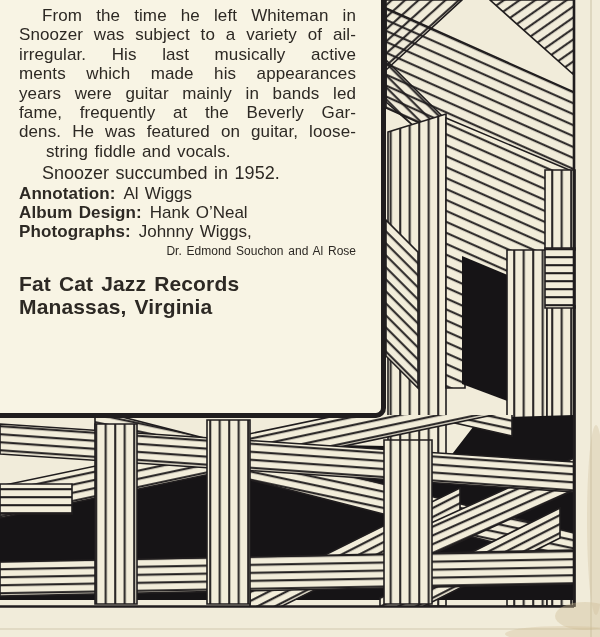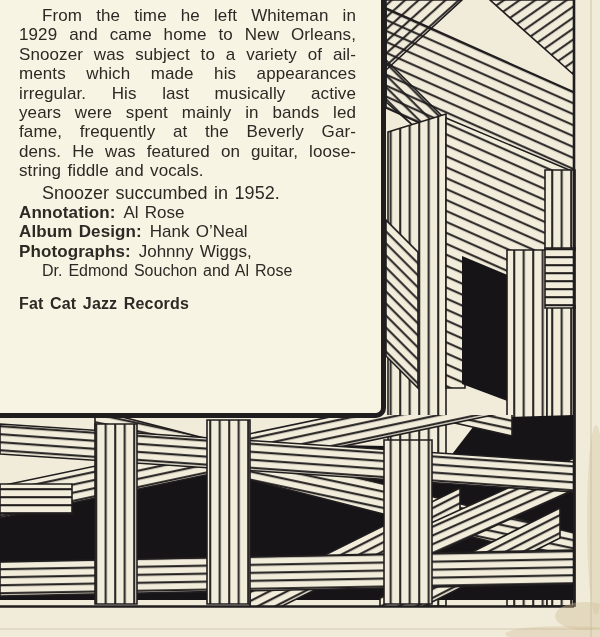--- a/index.html
+++ b/index.html
@@ -15,27 +15,27 @@
     box-sizing:border-box;background:#f8f4e4;
     border-right:5px solid #201d1e;border-bottom:5px solid #201d1e;
     border-bottom-right-radius:10px;
     padding:6px 25px 12px 19px;
   }
   .bio-line{
     font-size:17px;line-height:19.4px;letter-spacing:.1px;word-spacing:1.5px;
     text-align:justify;text-align-last:justify;white-space:nowrap;
   }
   .bio-line.first{text-indent:23px;}
-  .bio-line.last{text-align-last:left;white-space:normal;}
+  .bio-line.last{text-align-last:left;white-space:normal;margin-left:27px;}
   .epitaph{font-size:18px;line-height:19.4px;margin-top:3px;text-indent:23px;word-spacing:1.5px;}
   .credit-row{font-size:17px;line-height:19.4px;word-spacing:1.5px;}
   .credit-label{font-weight:bold;margin-right:8px;letter-spacing:.1px;}
-  .credit-cont{font-size:16px;line-height:19.4px;text-indent:23px;word-spacing:1.5px;}
+  .credit-cont{font-size:12px;line-height:19.4px;text-indent:23px;word-spacing:1.5px;text-align:right;}
   .publisher{margin-top:12px;}
-  .pub-line{font-size:16px;font-weight:bold;line-height:22.4px;letter-spacing:.15px;word-spacing:2px;}
+  .pub-line{font-size:21px;font-weight:bold;line-height:22.4px;letter-spacing:.15px;word-spacing:2px;}
 </style>
 </head>
 <body>
 
 <svg id="art" width="600" height="637" viewBox="0 0 600 637">
   <defs>
 
     <pattern id="pv" width="9.5" height="10" patternUnits="userSpaceOnUse">
       <rect width="9.5" height="10" fill="#f2edda"></rect>
       <line x1="1.2" y1="0" x2="1.2" y2="10" stroke="#201d1e" stroke-width="2"></line>
@@ -155,41 +155,41 @@
     <line x1="0" y1="629" x2="600" y2="629" stroke="rgba(170,155,120,0.3)" stroke-width="1.5"></line>
     <ellipse cx="585" cy="616" rx="30" ry="14" fill="rgba(208,190,150,0.4)"></ellipse>
     <ellipse cx="596" cy="520" rx="9" ry="95" fill="rgba(205,188,152,0.33)"></ellipse>
     <ellipse cx="565" cy="634" rx="60" ry="8" fill="rgba(208,190,150,0.35)"></ellipse>
   </g>
 </svg>
 
 <div class="panel">
   <div>
     <div class="bio-line first">From the time he left Whiteman in</div>
-    <div class="bio-line">1929 and came home to New Orleans,</div>
     <div class="bio-line">Snoozer was subject to a variety of ail-</div>
+    <div class="bio-line">irregular. His last musically active</div>
     <div class="bio-line">ments which made his appearances</div>
-    <div class="bio-line">irregular. His last musically active</div>
-    <div class="bio-line">years were spent mainly in bands led</div>
+    <div class="bio-line">years were guitar mainly in bands led</div>
     <div class="bio-line">fame, frequently at the Beverly Gar-</div>
     <div class="bio-line">dens. He was featured on guitar, loose-</div>
     <div class="bio-line last">string fiddle and vocals.</div>
   </div>
 
   <div class="epitaph">Snoozer succumbed in 1952.</div>
 
   <div>
     <div class="credit-row">
-      <span class="credit-label">Annotation:</span><span class="credit-value">Al Rose</span>
+      <span class="credit-label">Annotation:</span><span class="credit-value">Al Wiggs</span>
     </div>
     <div class="credit-row">
       <span class="credit-label">Album Design:</span><span class="credit-value">Hank O’Neal</span>
     </div>
     <div class="credit-row">
       <span class="credit-label">Photographs:</span><span class="credit-value">Johnny Wiggs,</span>
     </div>
     <div class="credit-cont">Dr. Edmond Souchon and Al Rose</div>
   </div>
 
   <div class="publisher">
     <div class="pub-line">Fat Cat Jazz Records</div>
+    <div class="pub-line">Manassas, Virginia</div>
   </div>
 </div>
 
 </body></html>

